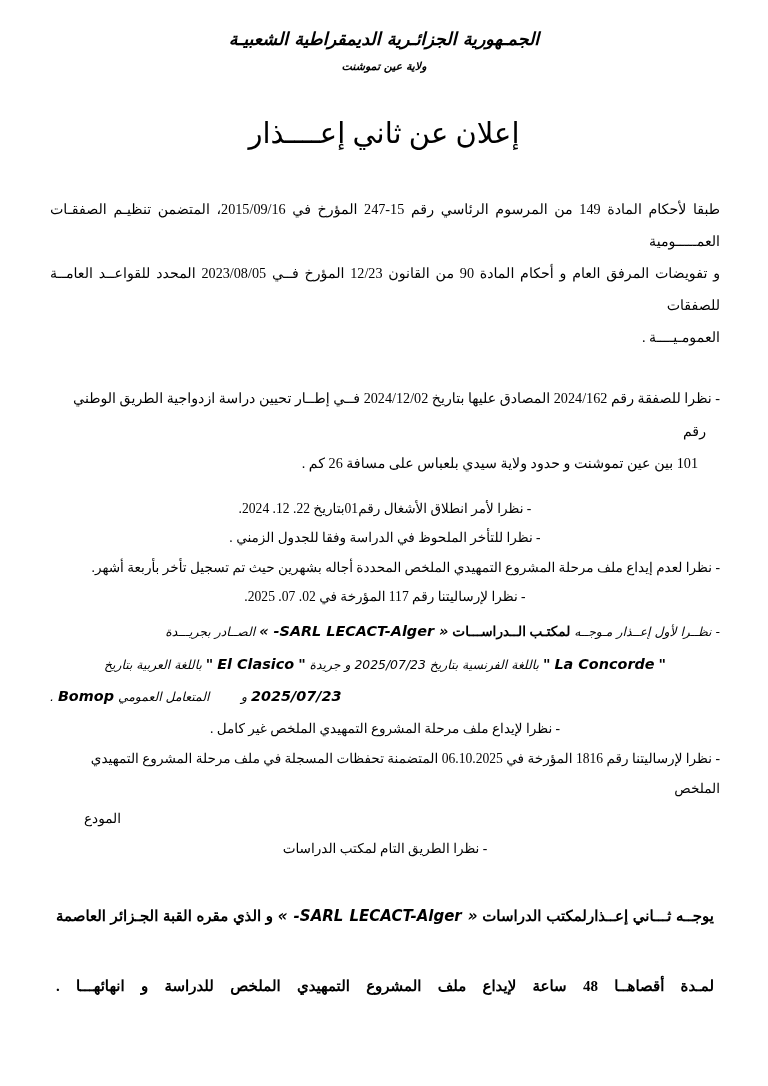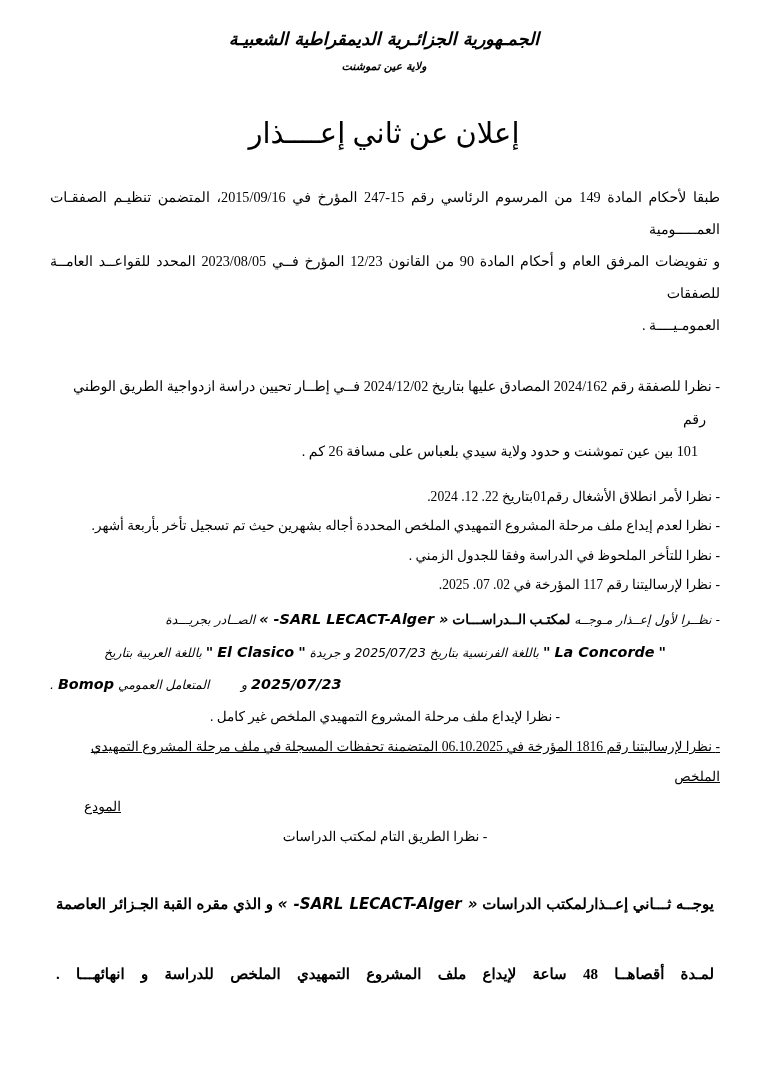--- a/index.html
+++ b/index.html
@@ -78,21 +78,21 @@
   }
   .para {
     font-family: "Liberation Serif", "DejaVu Serif", serif;
     font-size: 14.2px;
     line-height: 2.25;
     text-align: justify;
     text-align-last: justify;
     direction: rtl;
   }
   .para-legal {
-    margin-top: 32px;
+    margin-top: 44px;
   }
   .legal-last {
     text-align: right;
     text-align-last: right;
   }
 
   .bullet-main {
     margin-top: 28px;
     font-family: "Liberation Serif", "DejaVu Serif", serif;
     font-size: 14.2px;
@@ -108,20 +108,21 @@
 
   .bullets {
     margin-top: 14px;
     direction: rtl;
   }
   .bullet {
     font-family: "Liberation Serif", "DejaVu Serif", serif;
     font-size: 13.6px;
     line-height: 2.15;
     direction: rtl;
+    text-align: center;
   }
   .bullet.ind-right {
     text-align: right;
   }
 
   
   .notice {
     margin-top: 4px;
     direction: rtl;
     font-family: "DejaVu Sans", sans-serif;
@@ -152,21 +153,20 @@
   }
   .bullet-2 {
     font-family: "Liberation Serif", "DejaVu Serif", serif;
     font-size: 13.6px;
     line-height: 2.2;
     direction: rtl;
     text-align: center;
   }
   .bullet-2.wide {
     text-align: right;
-    text-decoration: underline;
   }
   .bullet-2 .cont {
     display: block;
     text-align: left;
     padding-left: 34px;
   }
 
   
   .demand {
     margin-top: 36px;
@@ -215,27 +215,27 @@
       <span>-</span>
       <span>نظرا للصفقة رقم 2024/162  المصادق عليها بتاريخ 2024/12/02  فــي إطــار  تحيين دراسة ازدواجية الطريق الوطني رقم</span>
       <span class="l2">101    بين عين تموشنت و حدود ولاية سيدي بلعباس على مسافة 26 كم   .</span>
     </div>
 
     <div class="bullets">
       <div class="bullet">
         <span>-</span>
         <span>نظرا لأمر انطلاق الأشغال رقم01بتاريخ  22. 12. 2024.</span>
       </div>
+      <div class="bullet">
+        <span>-</span>
+        <span>نظرا للتأخر الملحوظ في الدراسة وفقا للجدول الزمني .</span>
+      </div>
       <div class="bullet ind-right">
         <span>-</span>
         <span>نظرا لعدم إيداع ملف مرحلة المشروع التمهيدي الملخص المحددة أجاله بشهرين حيث تم تسجيل تأخر بأربعة أشهر.</span>
-      </div>
-      <div class="bullet">
-        <span>-</span>
-        <span>نظرا للتأخر الملحوظ في الدراسة وفقا للجدول الزمني .</span>
       </div>
       <div class="bullet">
         <span>-</span>
         <span>نظرا  لإرساليتنا رقم 117  المؤرخة في  02. 07. 2025.</span>
       </div>
     </div>
 
     <div class="notice">
       <div class="notice-l1">
         <span class="ar">-</span>

